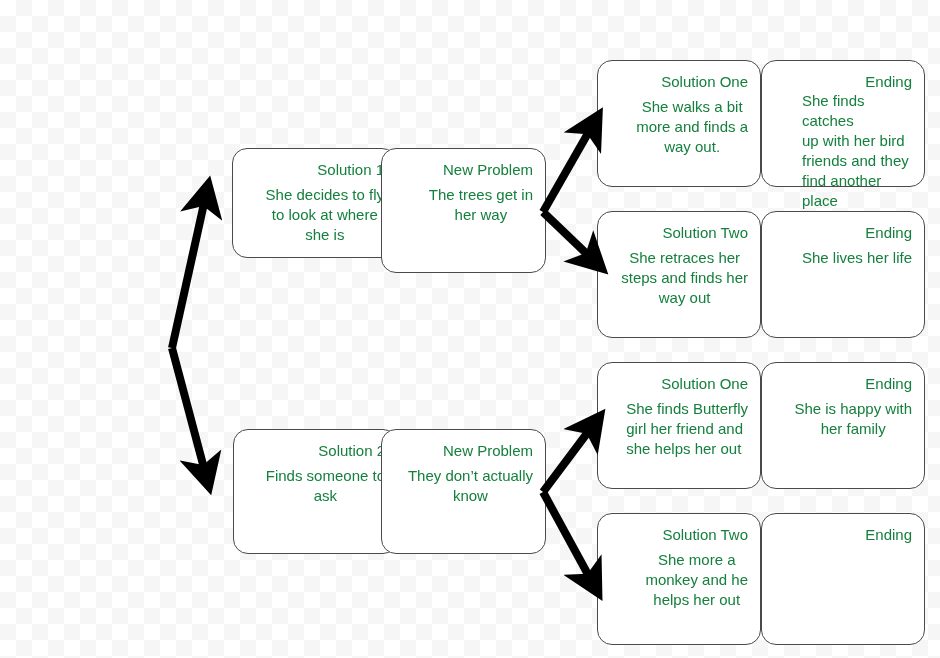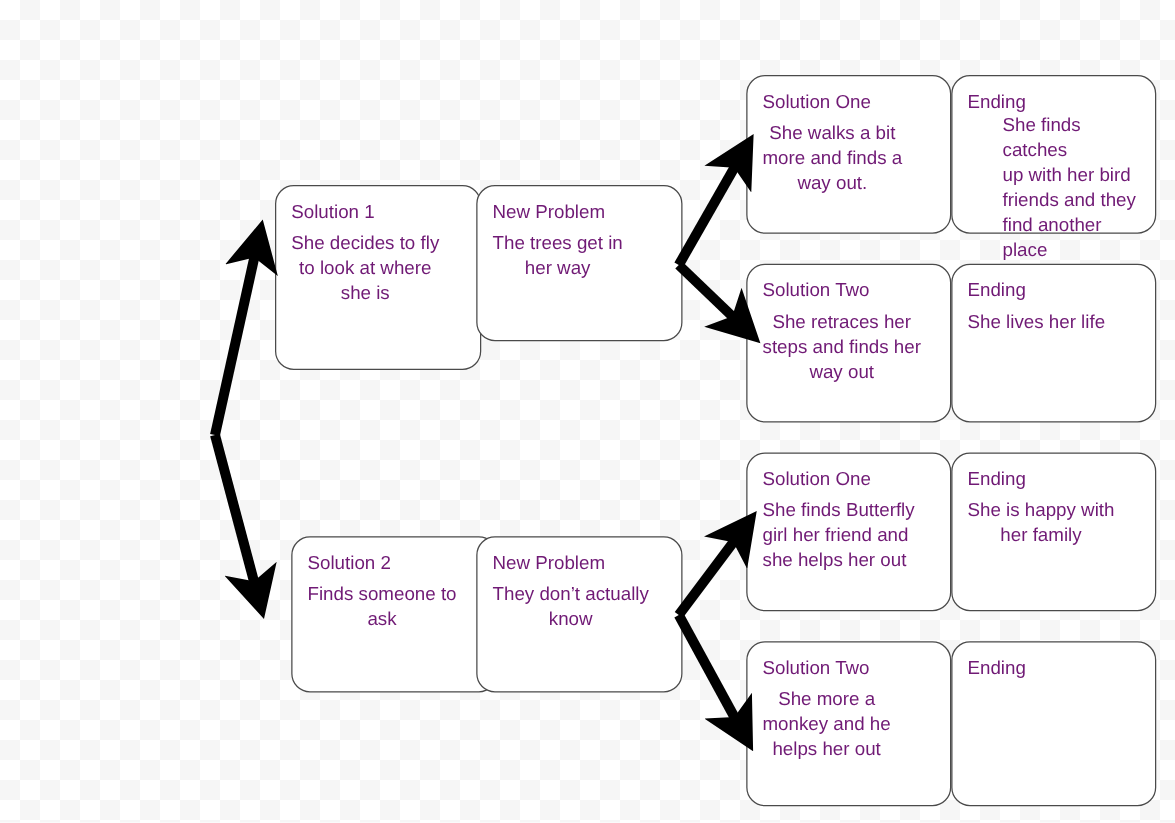--- a/index.html
+++ b/index.html
@@ -22,24 +22,24 @@
     position: relative;
     width: 940px;
     height: 658px;
   }
   .node {
     position: absolute;
     box-sizing: border-box;
     background: #ffffff;
     border: 1.4px solid #4a4a4a;
     border-radius: 15px;
-    color: #701a75;
+    color: #15803d;
     display: flex;
     flex-direction: column;
-    align-items: flex-start;
+    align-items: flex-end;
     padding: 11px 12px 10px 12px;
     z-index: 2;
   }
   .node .title {
     font-size: 15px;
     line-height: 19px;
     text-align: center;
     white-space: pre-wrap;
   }
   .node .body {
@@ -94,21 +94,21 @@
 
     <g>
       <path d="M543,492 L591,428" stroke="#000000" stroke-width="8" fill="none" marker-end="url(#ah)"></path>
     </g>
     <g>
       <path d="M543,492 L591,580" stroke="#000000" stroke-width="8" fill="none" marker-end="url(#ah)"></path>
     </g>
   </svg>
 
 
-  <div class="node" style="left:220px; top:148px; width:165px; height:148px;">
+  <div class="node" style="left:232px; top:148px; width:165px; height:110px;">
     <div class="title">Solution 1</div>
     <div class="body">She decides to fly
 to look at where
 she is</div>
   </div>
 
   <div class="node" style="left:381px; top:148px; width:165px; height:125px;">
     <div class="title">New Problem</div>
     <div class="body">The trees get in
 her way</div>

